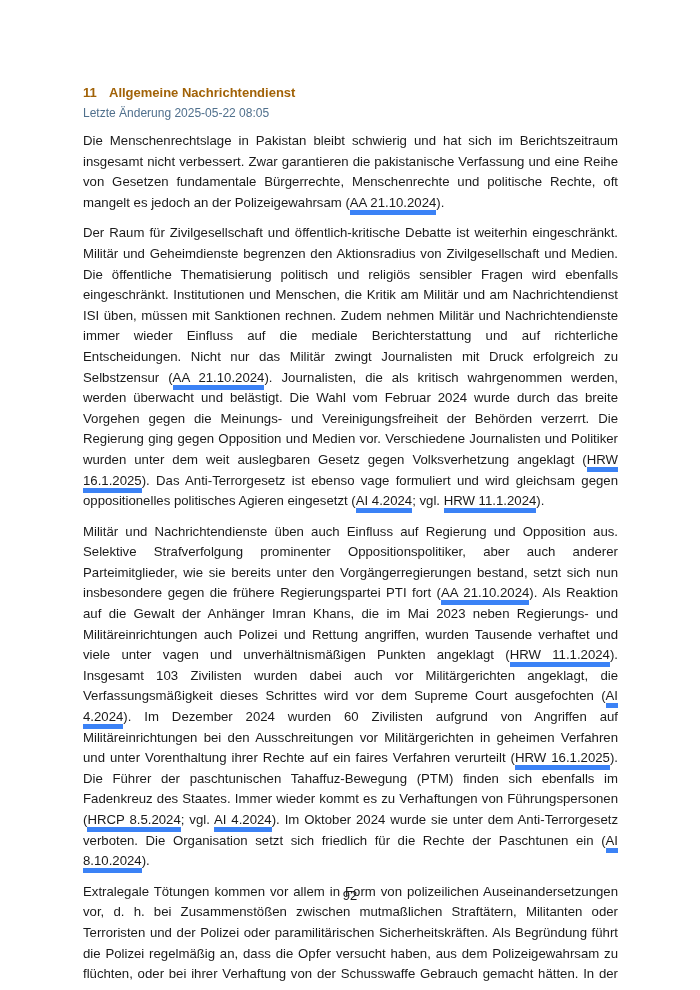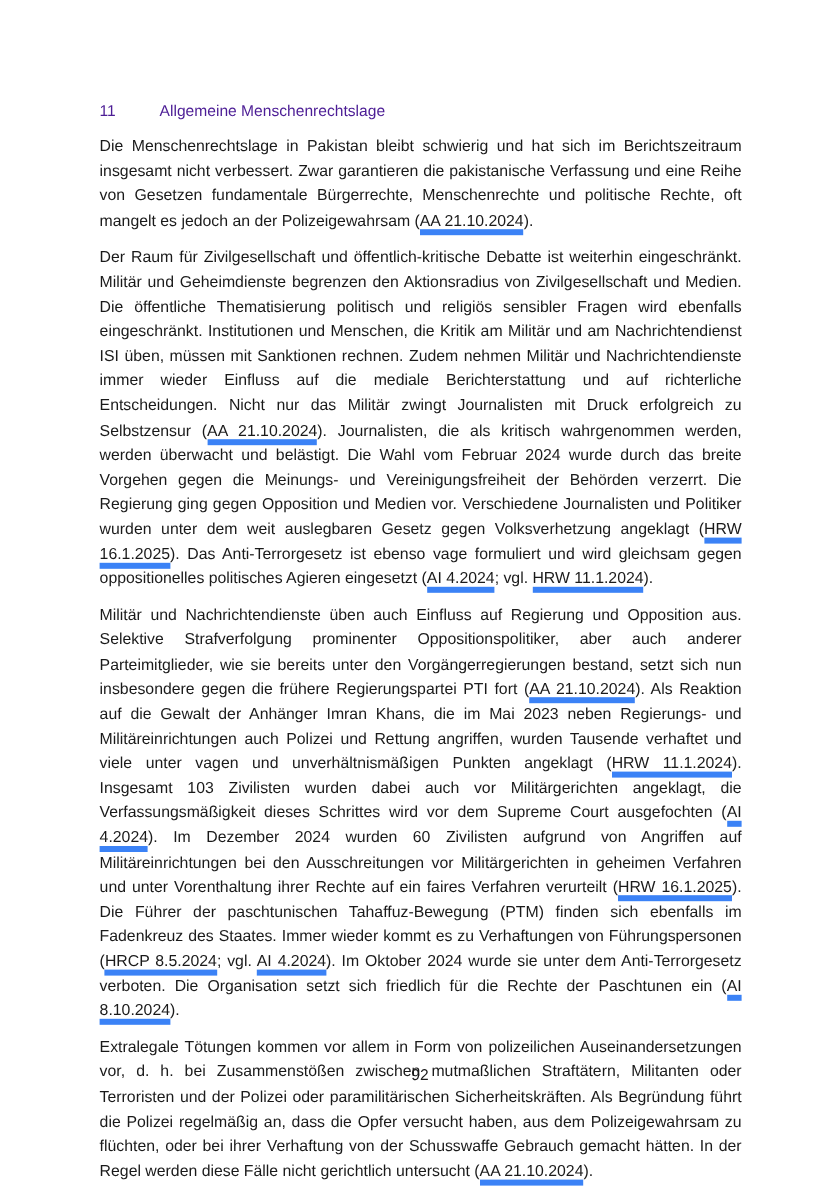--- a/index.html
+++ b/index.html
@@ -3,22 +3,22 @@
 <meta charset="utf-8">
 <style>
   html, body { margin: 0; padding: 0; background: #ffffff; }
   body { width: 700px; height: 990px; position: relative; overflow: hidden; }
   .page {
     position: absolute; left: 83px; top: 84px; width: 535px;
     font-family: "Liberation Sans", sans-serif;
     color: #1a1a1a;
   }
   .heading {
-    font-size: 13px; font-weight: normal; color: #4c1d95;
-    margin: 0; line-height: 18px; display: flex; gap: 24px;
+    font-size: 13px; font-weight: bold; color: #a16207;
+    margin: 0; line-height: 18px; display: flex;
   }
   .heading .num { width: 26px; }
   .subheading {
     font-size: 12px; color: #4f6f8c; margin: 3px 0 0 0; line-height: 16px;
   }
   .para {
     font-size: 13.2px; line-height: 20.6px; margin: 10px 0 0 0;
     text-align: justify; hyphens: manual;
   }
   .para:first-of-type { margin-top: 10px; }
@@ -30,22 +30,23 @@
     position: absolute; top: 888px; left: 0; width: 700px; text-align: center;
     font-family: "Liberation Sans", sans-serif; font-size: 13px; color: #1a1a1a;
   }
 </style>
 </head>
 <body>
 
 <div class="page">
   <h2 class="heading">
     <span class="num">11</span>
-    <span>Allgemeine Menschenrechtslage</span>
+    <span>Allgemeine Nachrichtendienst</span>
   </h2>
+  <p class="subheading">Letzte Änderung 2025-05-22 08:05</p>
   <div id="paragraphs">
       <p class="para" lang="de"><span>Die Menschenrechtslage in Pakistan bleibt schwierig und hat sich im Berichtszeitraum insgesamt nicht verbessert. Zwar garantieren die pakistanische Verfassung und eine Reihe von Gesetzen fundamentale Bürgerrechte, Menschenrechte und politische Rechte, oft mangelt es jedoch an der Polizeigewahrsam (</span><a class="ref">AA 21.10.2024</a><span>).</span></p>
       <p class="para" lang="de"><span>Der Raum für Zivilgesellschaft und öffentlich-kritische Debatte ist weiterhin eingeschränkt. Mi­litär und Geheimdienste begrenzen den Aktionsradius von Zivilgesellschaft und Medien. Die öffentliche Thematisierung politisch und religiös sensibler Fragen wird ebenfalls eingeschränkt. Institutionen und Menschen, die Kritik am Militär und am Nachrichtendienst ISI üben, müssen mit Sanktionen rechnen. Zudem nehmen Militär und Nachrichtendienste immer wieder Einfluss auf die mediale Berichterstattung und auf richterliche Entscheidungen. Nicht nur das Militär zwingt Journalisten mit Druck erfolgreich zu Selbstzensur (</span><a class="ref">AA 21.10.2024</a><span>). Journalisten, die als kritisch wahrgenommen werden, werden überwacht und belästigt. Die Wahl vom Februar 2024 wurde durch das breite Vorgehen gegen die Meinungs- und Vereinigungsfreiheit der Behör­den verzerrt. Die Regierung ging gegen Opposition und Medien vor. Verschiedene Journalisten und Politiker wurden unter dem weit auslegbaren Gesetz gegen Volksverhetzung angeklagt (</span><a class="ref">HRW 16.1.2025</a><span>). Das Anti-Terrorgesetz ist ebenso vage formuliert und wird gleichsam gegen oppositionelles politisches Agieren eingesetzt (</span><a class="ref">AI 4.2024</a><span>; vgl. </span><a class="ref">HRW 11.1.2024</a><span>).</span></p>
       <p class="para" lang="de"><span>Militär und Nachrichtendienste üben auch Einfluss auf Regierung und Opposition aus. Selek­tive Strafverfolgung prominenter Oppositionspolitiker, aber auch anderer Parteimitglieder, wie sie bereits unter den Vorgängerregierungen bestand, setzt sich nun insbesondere gegen die frühere Regierungspartei PTI fort (</span><a class="ref">AA 21.10.2024</a><span>). Als Reaktion auf die Gewalt der Anhänger Imran Khans, die im Mai 2023 neben Regierungs- und Militäreinrichtungen auch Polizei und Rettung angriffen, wurden Tausende verhaftet und viele unter vagen und unverhältnismäßigen Punkten angeklagt (</span><a class="ref">HRW 11.1.2024</a><span>). Insgesamt 103 Zivilisten wurden dabei auch vor Militär­gerichten angeklagt, die Verfassungsmäßigkeit dieses Schrittes wird vor dem Supreme Court ausgefochten (</span><a class="ref">AI 4.2024</a><span>). Im Dezember 2024 wurden 60 Zivilisten aufgrund von Angriffen auf Militäreinrichtungen bei den Ausschreitungen vor Militärgerichten in geheimen Verfahren und unter Vorenthaltung ihrer Rechte auf ein faires Verfahren verurteilt (</span><a class="ref">HRW 16.1.2025</a><span>). Die Führer der paschtunischen Tahaffuz-Bewegung (PTM) finden sich ebenfalls im Fadenkreuz des Staa­tes. Immer wieder kommt es zu Verhaftungen von Führungspersonen (</span><a class="ref">HRCP 8.5.2024</a><span>; vgl. </span><a class="ref">AI 4.2024</a><span>). Im Oktober 2024 wurde sie unter dem Anti-Terrorgesetz verboten. Die Organisation setzt sich friedlich für die Rechte der Paschtunen ein (</span><a class="ref">AI 8.10.2024</a><span>).</span></p>
       <p class="para" lang="de"><span>Extralegale Tötungen kommen vor allem in Form von polizeilichen Auseinandersetzungen vor, d. h. bei Zusammenstößen zwischen mutmaßlichen Straftätern, Militanten oder Terroristen und der Polizei oder paramilitärischen Sicherheitskräften. Als Begründung führt die Polizei regelmä­ßig an, dass die Opfer versucht haben, aus dem Polizeigewahrsam zu flüchten, oder bei ihrer Verhaftung von der Schusswaffe Gebrauch gemacht hätten. In der Regel werden diese Fälle nicht gerichtlich untersucht (</span><a class="ref">AA 21.10.2024</a><span>).</span></p>
     </div>
 </div>
 
 <div class="page-number">92</div>
 

